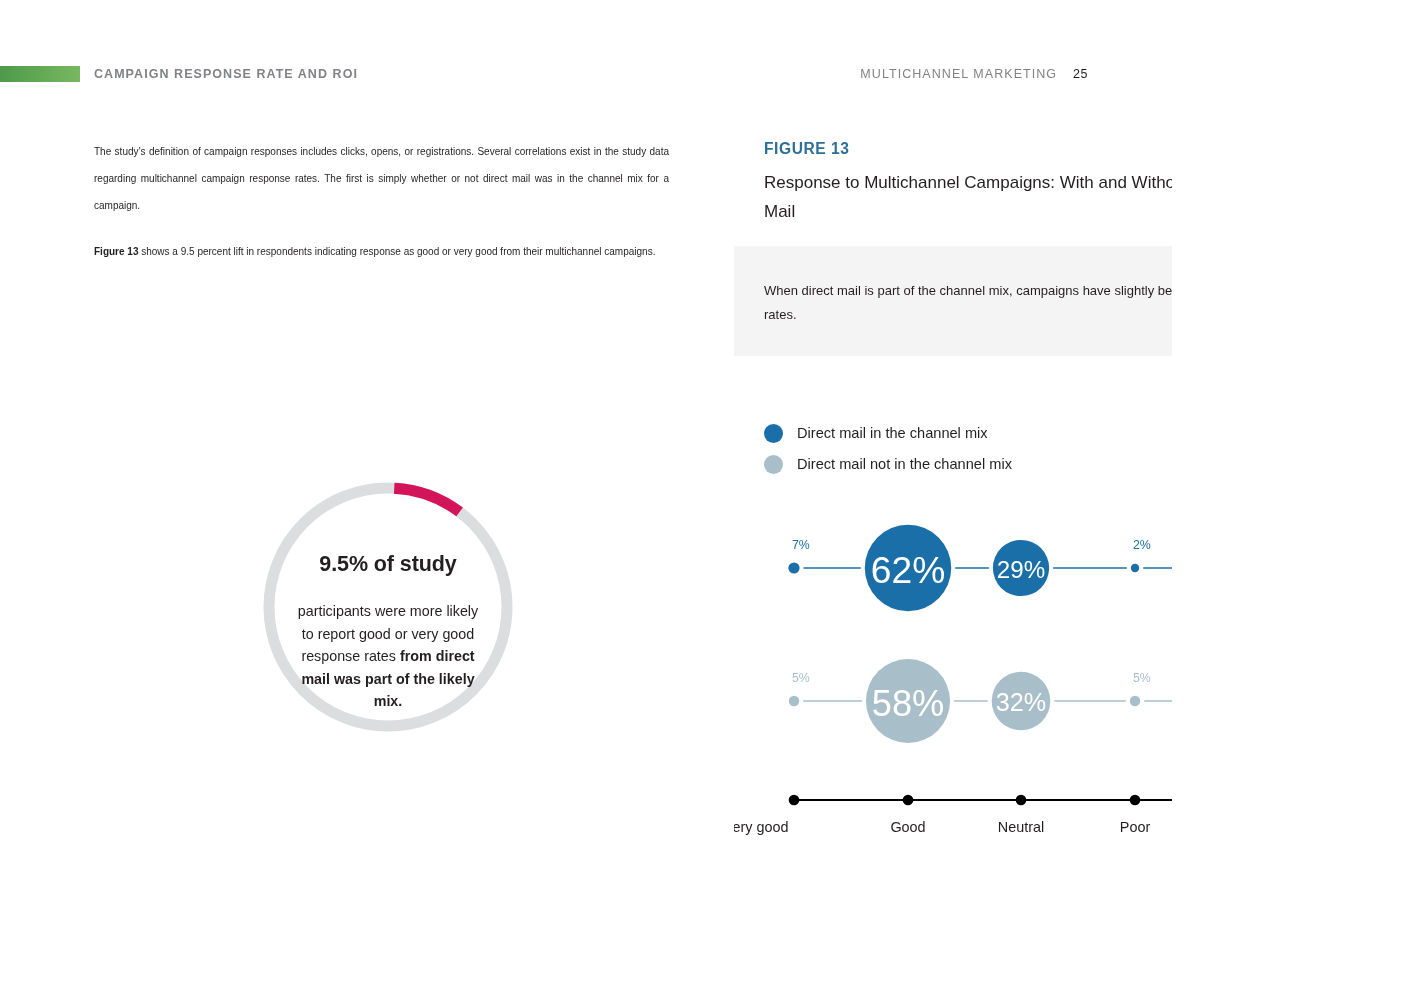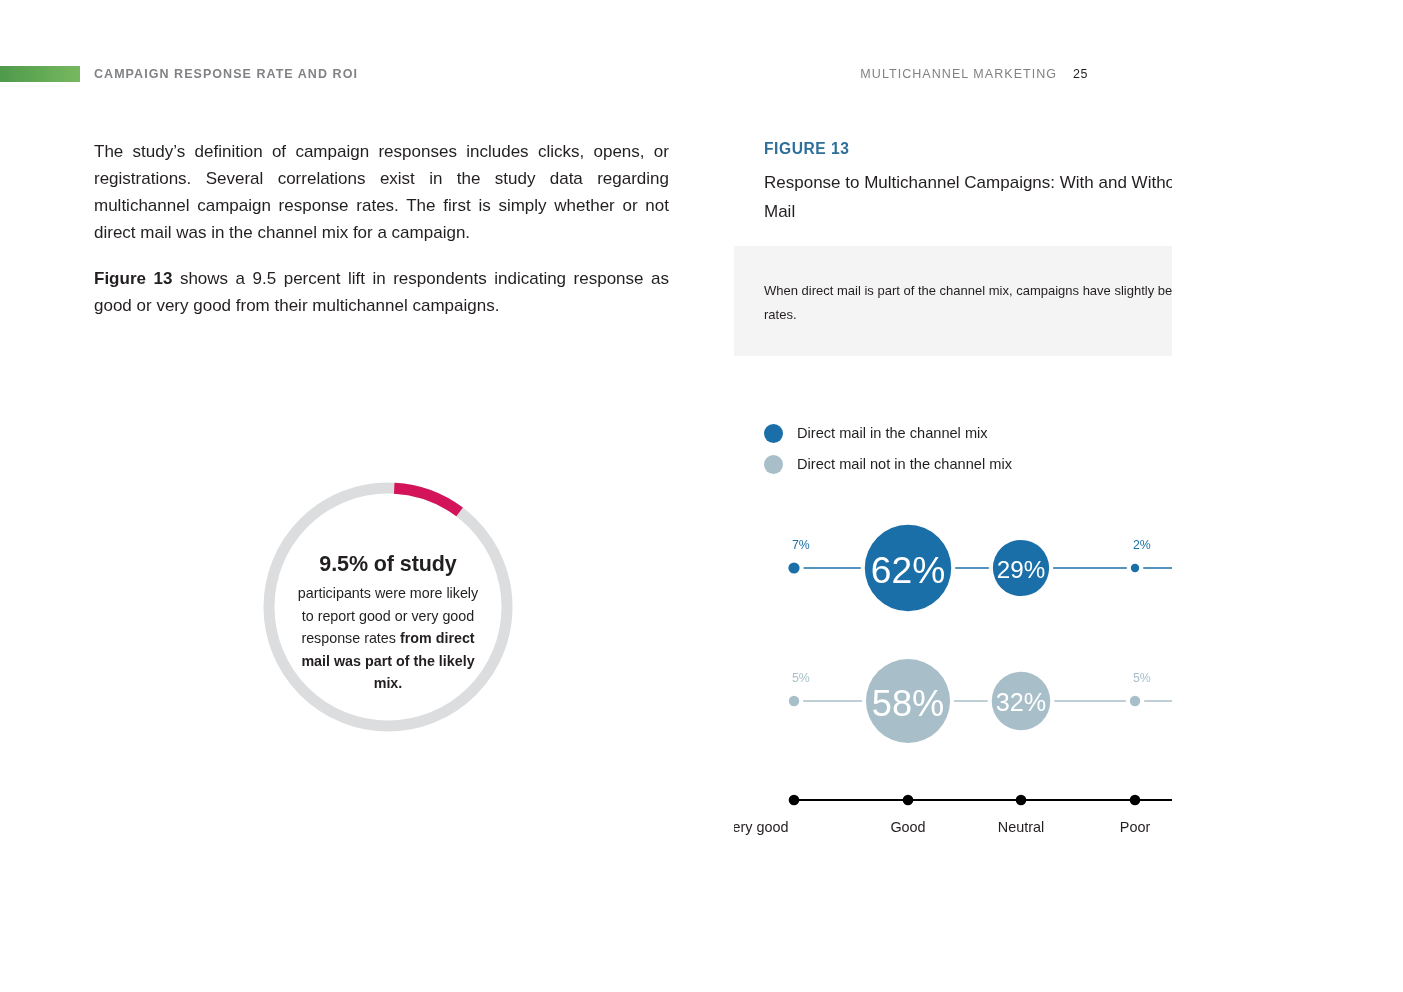--- a/index.html
+++ b/index.html
@@ -57,21 +57,21 @@
   }
 
   
   .body-col {
     position: absolute;
     left: 94px;
     top: 138px;
     width: 575px;
   }
   .body-p {
-    font-size: 17px;
+    font-size: 10px;
     line-height: 27px;
     color: #231f20;
     text-align: justify;
     margin: 0 0 19px 0;
   }
   .body-p:last-child { margin-bottom: 7px; }
   .body-p b { font-weight: bold; }
 
   
   .donut-wrap {
@@ -87,21 +87,21 @@
     left: 36px;
     top: 72px;
     width: 188px;
     text-align: center;
   }
   .donut-head {
     font-size: 21.5px;
     font-weight: bold;
     color: #231f20;
     line-height: 30px;
-    margin-bottom: 3px;
+    margin-bottom: 21px;
     letter-spacing: -0.1px;
   }
   .donut-body {
     font-size: 14.3px;
     line-height: 22.5px;
     color: #231f20;
   }
   .donut-body b { font-weight: bold; }
 
   

